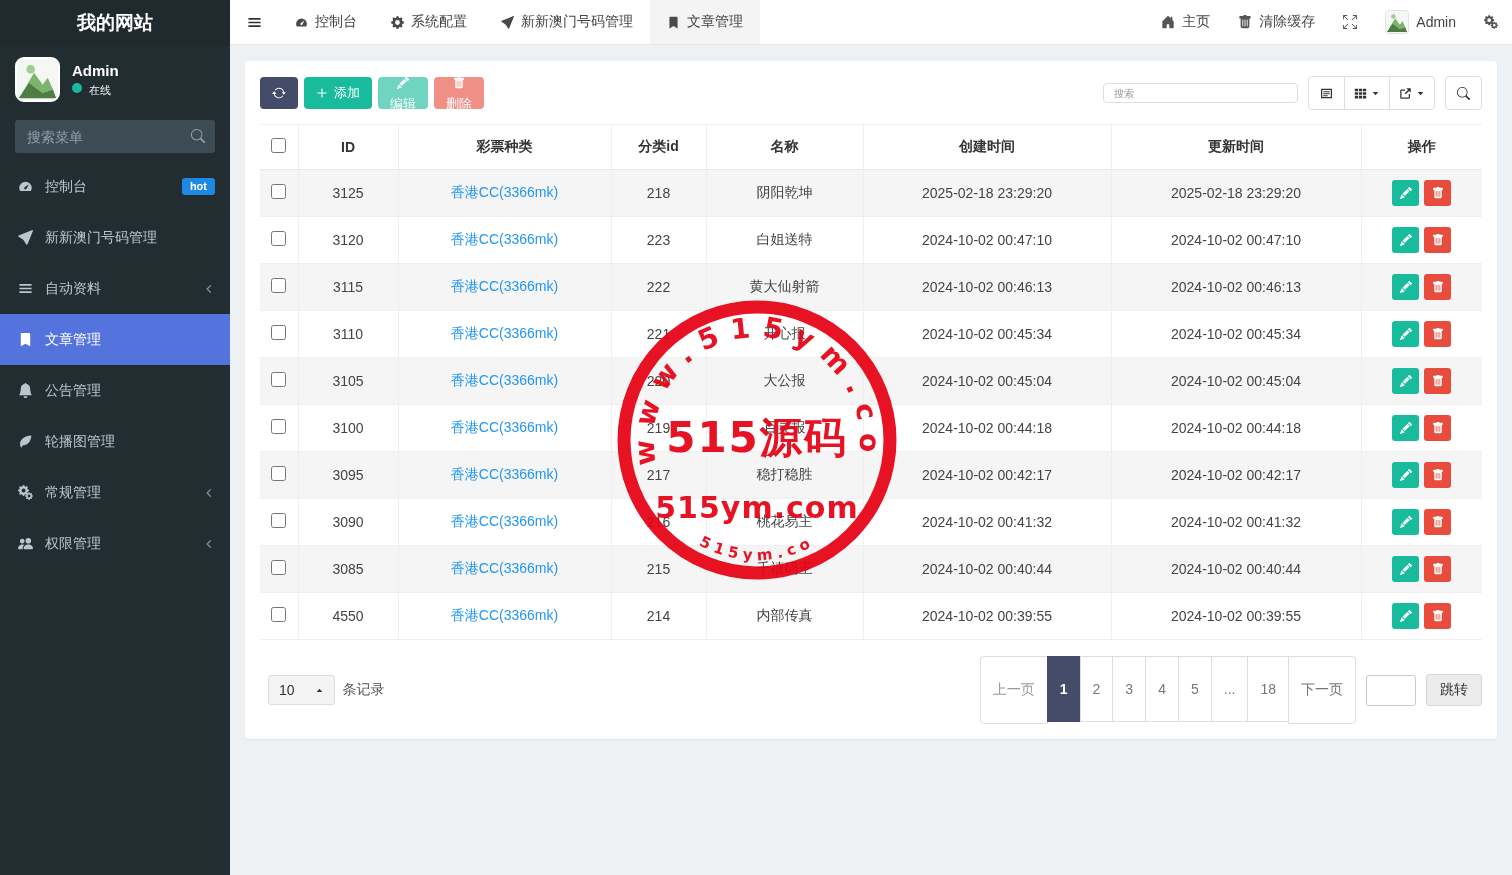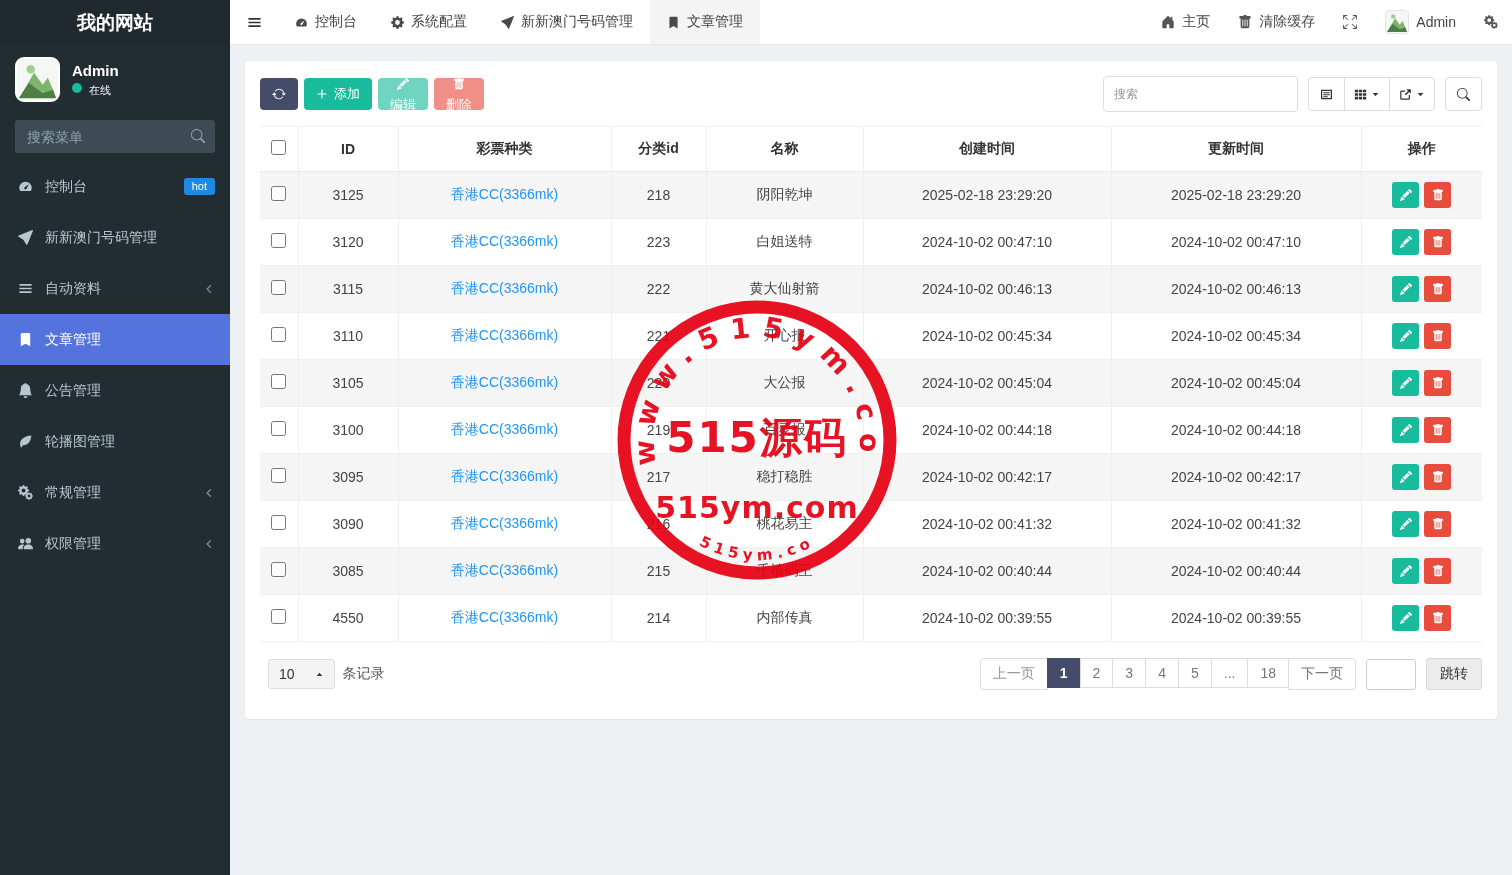--- a/index.html
+++ b/index.html
@@ -20,21 +20,21 @@
   .dot { width:10px; height:10px; border-radius:50%; background:#18bc9c; display:inline-block; }
   .menu-search { position:relative; margin:8px 15px 6px; }
   .menu-search input { width:100%; height:33px; background:#3d4b54; border:none; border-radius:3px;
       color:#ccd5d9; font-size:14px; padding:0 32px 0 12px; outline:none; font-family:inherit; }
   .menu-search input::placeholder { color:#8fa2ac; }
   .menu-search .i { position:absolute; right:10px; top:9px; color:#93a5ae; font-size:14px; }
   .menu { list-style:none; margin-top:8px; }
   .mi { display:flex; align-items:center; height:51px; padding:0 15px; color:#b8c7ce; cursor:pointer; font-size:14px; }
   .mi .ic { width:20px; margin-right:10px; font-size:15px; display:inline-flex; }
   .mi.active { background:#5573dc; color:#fff; }
-  .badge-hot { margin-left:auto; background:#1e88e5; color:#fff; font-size:11px; font-weight:normal;
+  .badge-hot { margin-left:auto; background:#1e88e5; color:#fff; font-size:11px; font-weight:bold;
       padding:3px 8px; border-radius:3px; line-height:1; }
   .chev { margin-left:auto; color:#7e929c; font-size:12px; }
 
   
   .navbar { position:absolute; left:230px; right:0; top:0; height:45px; background:#fff;
       border-bottom:1px solid #e6e9ec; display:flex; align-items:stretch; z-index:9; }
   .nav-burger { width:48px; display:flex; align-items:center; justify-content:center; color:#333; font-size:15px; cursor:pointer; }
   .tabs { display:flex; }
   .tab { display:flex; align-items:center; gap:7px; padding:0 17px; color:#444; cursor:pointer; }
   .tab .i { font-size:13px; color:#4a4a4a; }
@@ -49,22 +49,22 @@
   .card { margin:15px; background:#fff; border-radius:4px; padding:15px; box-shadow:0 1px 2px rgba(0,0,0,.06); min-height:658px; }
   .toolbar { display:flex; align-items:center; }
   .btn { height:32px; padding:0 12px; border:none; border-radius:4px; color:#fff; font-size:13px;
       display:inline-flex; align-items:center; gap:6px; margin-right:6px; cursor:pointer; font-family:inherit; }
   .btn .i { font-size:12px; }
   .btn-dark { background:#444c69; }
   .btn-success { background:#18bc9c; }
   .btn-danger { background:#e74c3c; }
   .btn.disabled { opacity:.62; cursor:default;flex-direction:column; }
   .tb-right { margin-left:auto; display:flex; align-items:center; }
-  .search-input { width:195px; height:36px; border:1px solid #ddd; border-radius:4px; padding:0 10px;
-      font-size:12px; color:#555; outline:none; margin-right:10px; font-family:Liberation Serif, serif; }
+  .search-input { width:195px; height:20px; border:1px solid #ddd; border-radius:4px; padding:0 10px;
+      font-size:10px; color:#555; outline:none; margin-right:10px; font-family:Liberation Serif, serif; }
   .search-input::placeholder { color:#999; }
   .btn-group { display:flex; }
   .btn-w { height:34px; min-width:37px; background:#fff; border:1px solid #ddd; color:#333;
       display:inline-flex; align-items:center; justify-content:center; gap:4px; padding:0 9px; cursor:pointer; }
   .btn-group .btn-w { margin-left:-1px; border-radius:0; }
   .btn-group .btn-w:first-child { border-radius:4px 0 0 4px; margin-left:0; }
   .btn-group .btn-w:last-child { border-radius:0 4px 4px 0; }
   .btn-w .i { font-size:13px; }
   .btn-w .caret { font-size:9px; color:#333; }
   .btn-search { margin-left:10px; border-radius:4px; }
@@ -84,21 +84,21 @@
   .op-edit { background:#18bc9c; }
   .op-del { background:#e74c3c; }
 
   
   .pgn { display:flex; align-items:center; margin-top:16px; font-size:14px; color:#555; }
   .page-size { display:inline-flex; align-items:center; gap:20px; border:1px solid #ddd; background:#f4f4f4;
       border-radius:3px; padding:6px 10px; margin:0 8px; color:#333; cursor:pointer; }
   .page-size .caret { font-size:9px; }
   .pager { margin-left:auto; display:flex; align-items:center; }
   .pages { display:flex; list-style:none; }
-  .pg { display:block; padding:6px 12px; border:1px solid #ddd; margin-left:-1px; color:#777;
+  .pg { display:block; padding:24px 12px; border:1px solid #ddd; margin-left:-1px; color:#777;
       background:#fff; cursor:pointer; min-width:33px; text-align:center; }
   .pages li:first-child .pg { border-radius:4px 0 0 4px; margin-left:0; }
   .pages li:last-child .pg { border-radius:0 4px 4px 0; }
   .pg.active { background:#444c69; border-color:#444c69; color:#fff; font-weight:bold; }
   .jump-input { width:50px; height:31px; border:1px solid #ccc; border-radius:3px; margin-left:10px; outline:none; padding:0 6px; }
   .jump-btn { margin-left:10px; height:32px; padding:0 13px; background:#ececec; border:1px solid #d8d8d8;
       border-radius:3px; color:#333; font-size:14px; cursor:pointer; font-family:inherit; }
 
   
   .stamp { position:absolute; left:607px; top:290px; width:300px; height:300px; z-index:60; pointer-events:none; opacity:.92; }

